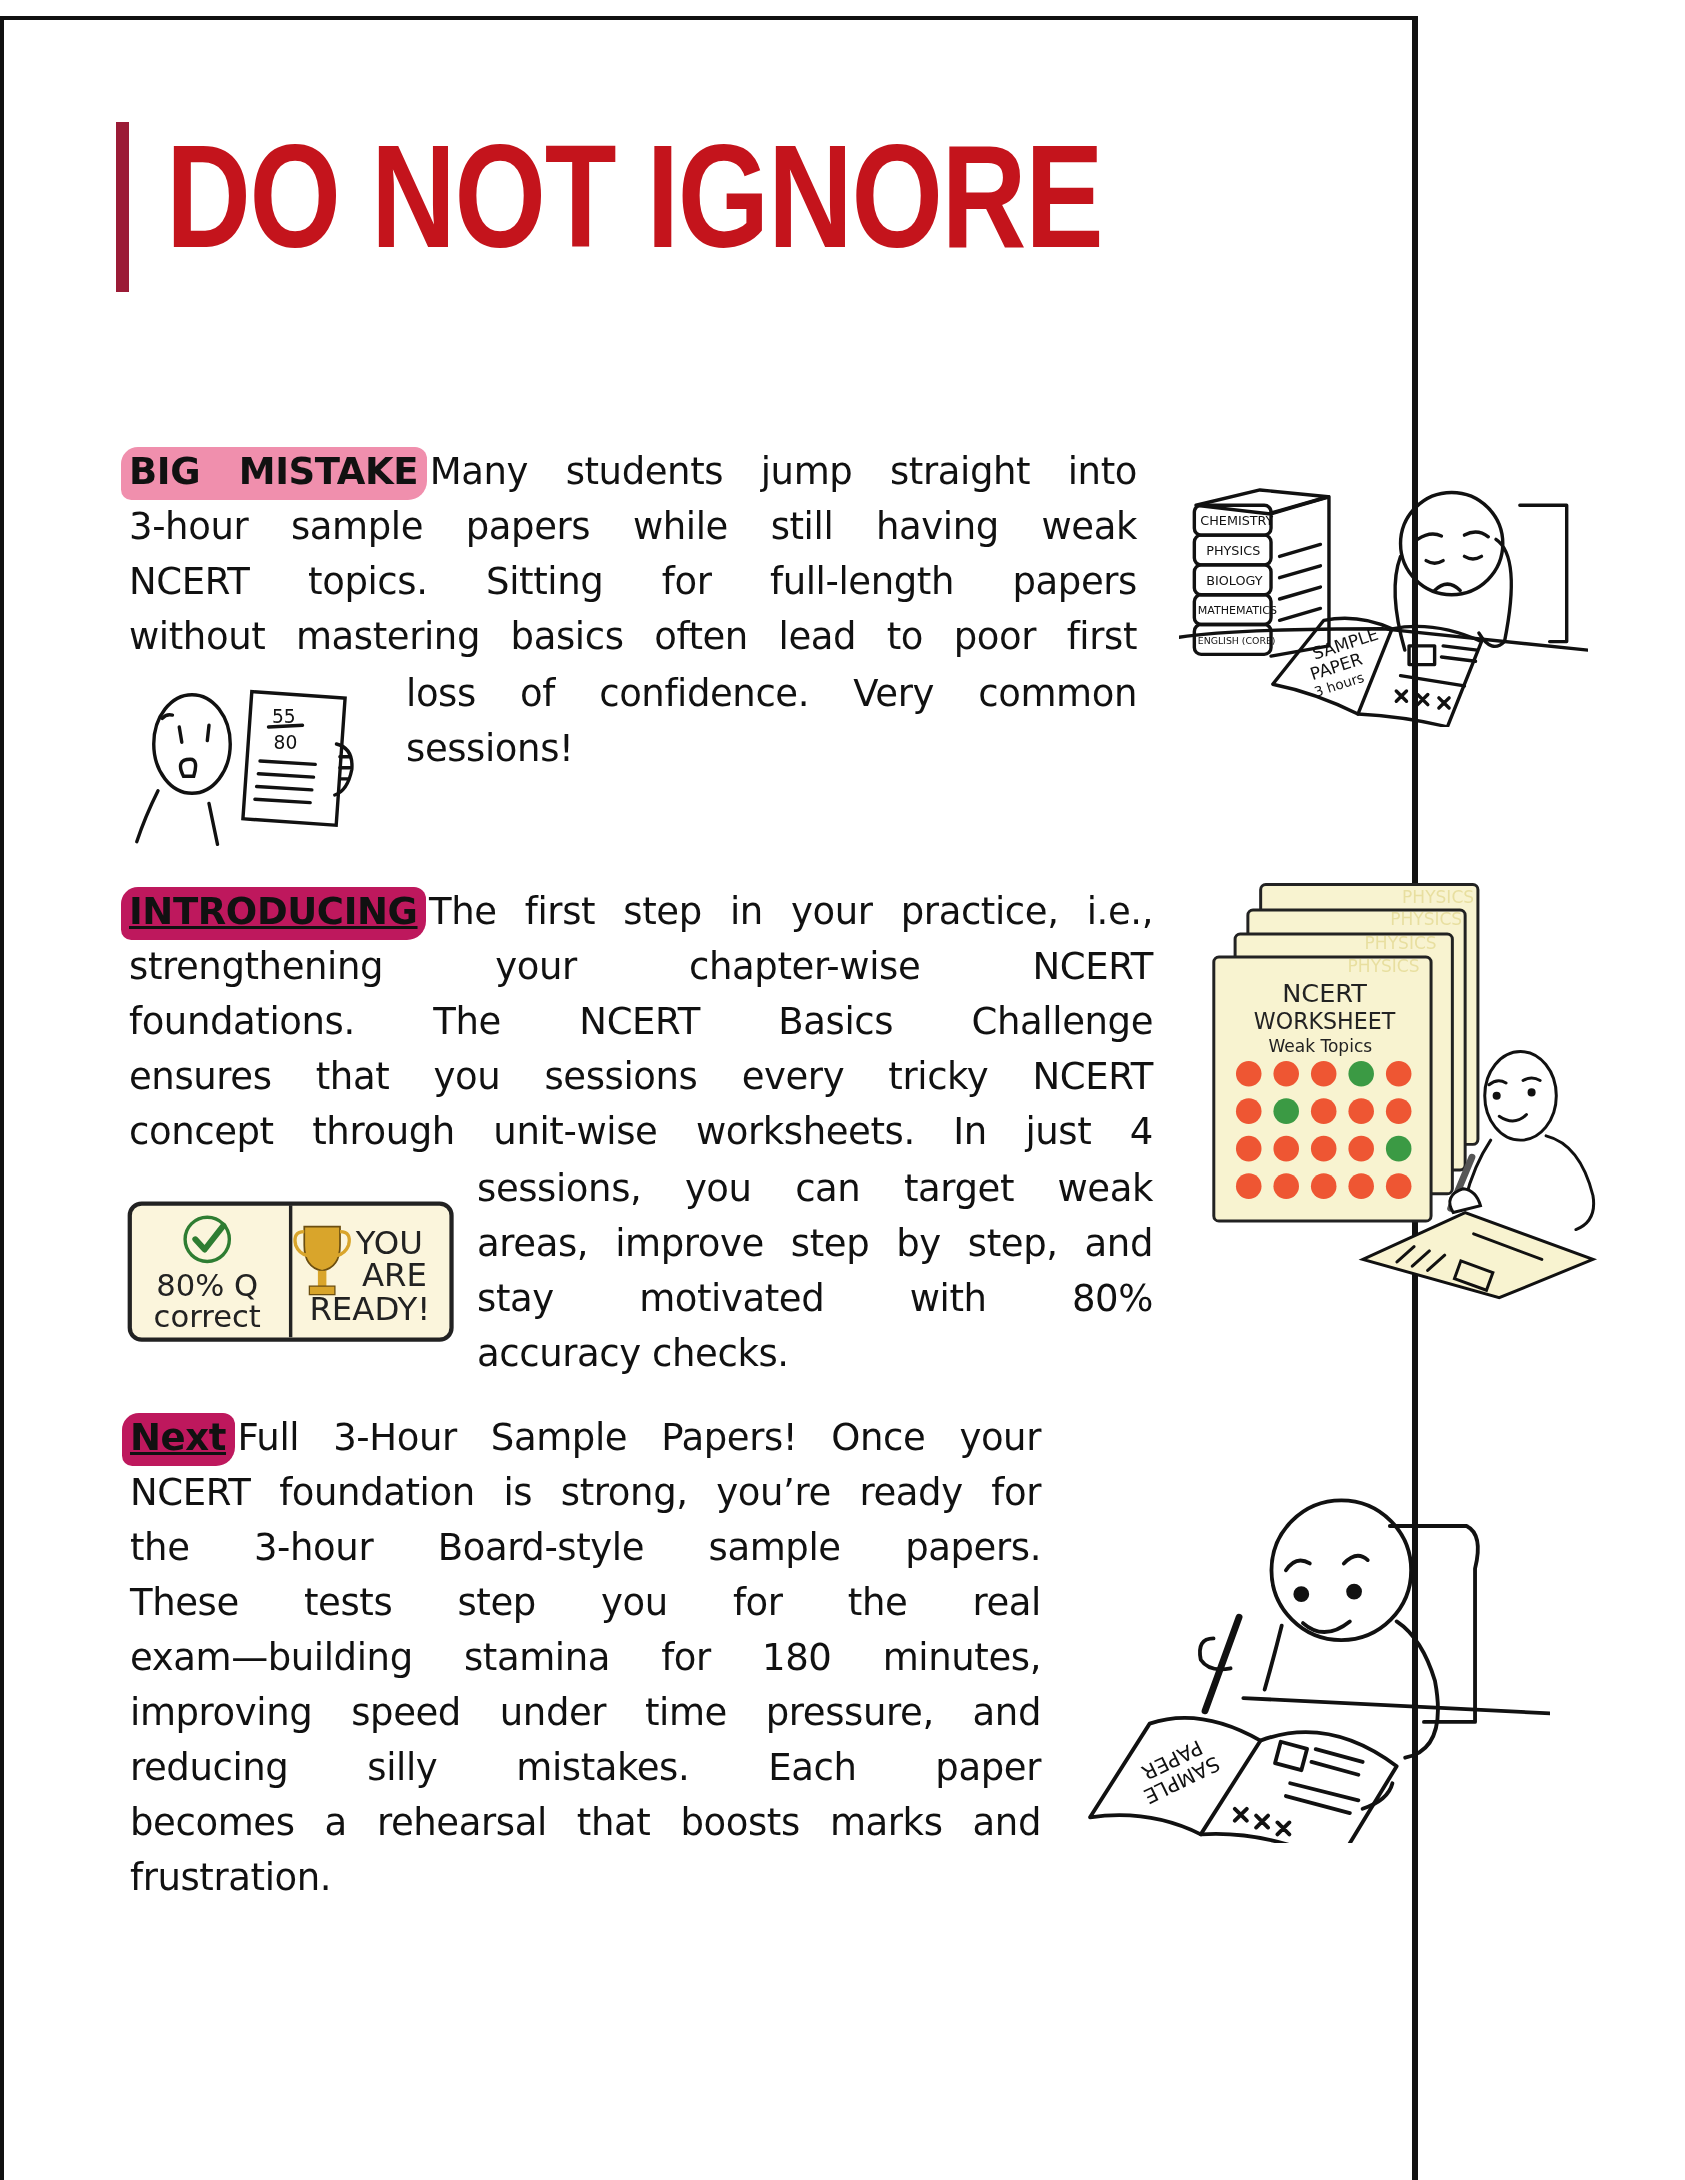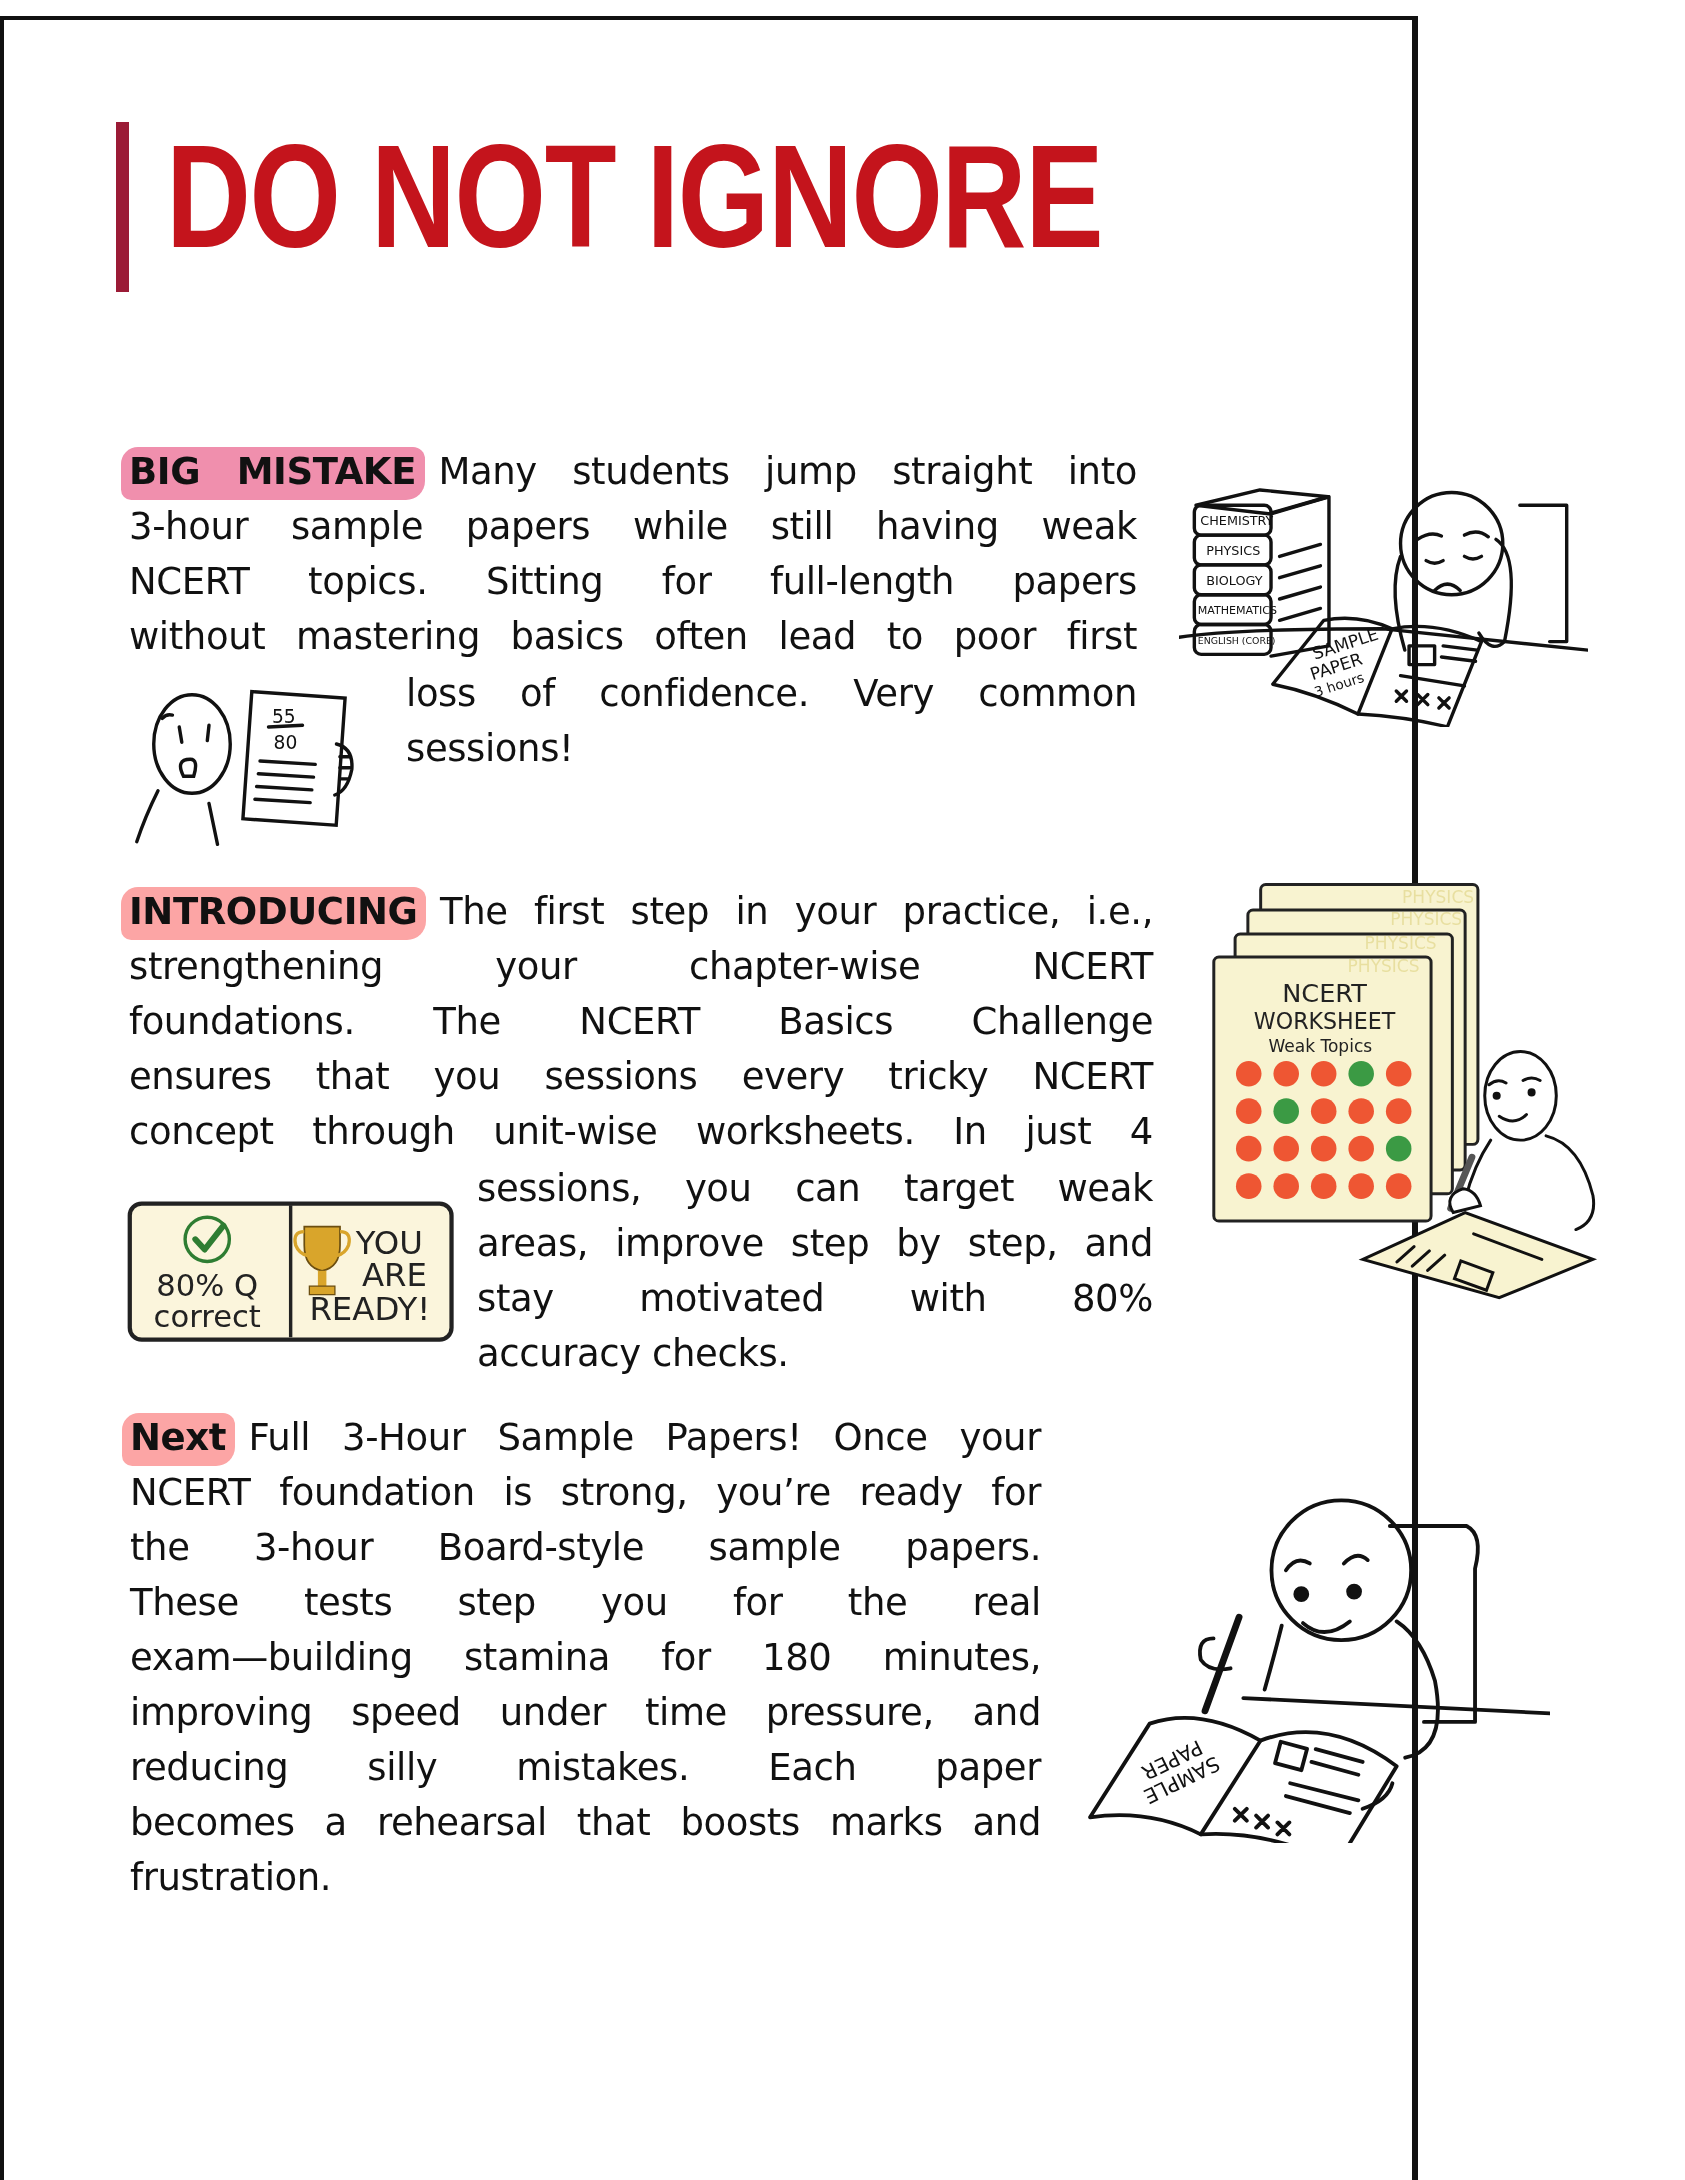--- a/index.html
+++ b/index.html
@@ -19,25 +19,25 @@
     transform: scaleX(0.8); transform-origin: left top; white-space: nowrap;
   }
   .body-text {
     font-family: "DejaVu Sans", sans-serif; font-size: 37px; line-height: 55px; color: #111;
     text-align: justify; letter-spacing: -0.4px;
   }
   .para { position: absolute; }
   .line { display: block; text-align: justify; text-align-last: justify; white-space: nowrap; overflow: visible; height: 55px; }
   .line.last { text-align-last: left; }
   .hl {
-    font-weight: 700; padding: 3.4px 8.5px 6.8px 8.5px; margin-left: -8.5px; margin-right: 14px;
+    font-weight: 700; padding: 3.4px 8.5px 6.8px 8.5px; margin-left: -8.5px; margin-right: 3px;
     border-radius: 17px 12px 19px 10.2px;
   }
   .hl-pink { background: #f08fad; }
-  .hl-yellow { background: #fca5a5; }
+  .hl-yellow { background: #be185d; text-decoration: underline; }
   .illus { position: absolute; }
   svg text { font-family: "DejaVu Sans", sans-serif; }
 </style>
 </head>
 <body>
 
 <div class="page">
 
   <div class="title-bar"></div>
   <div class="title">DO NOT IGNORE</div>

